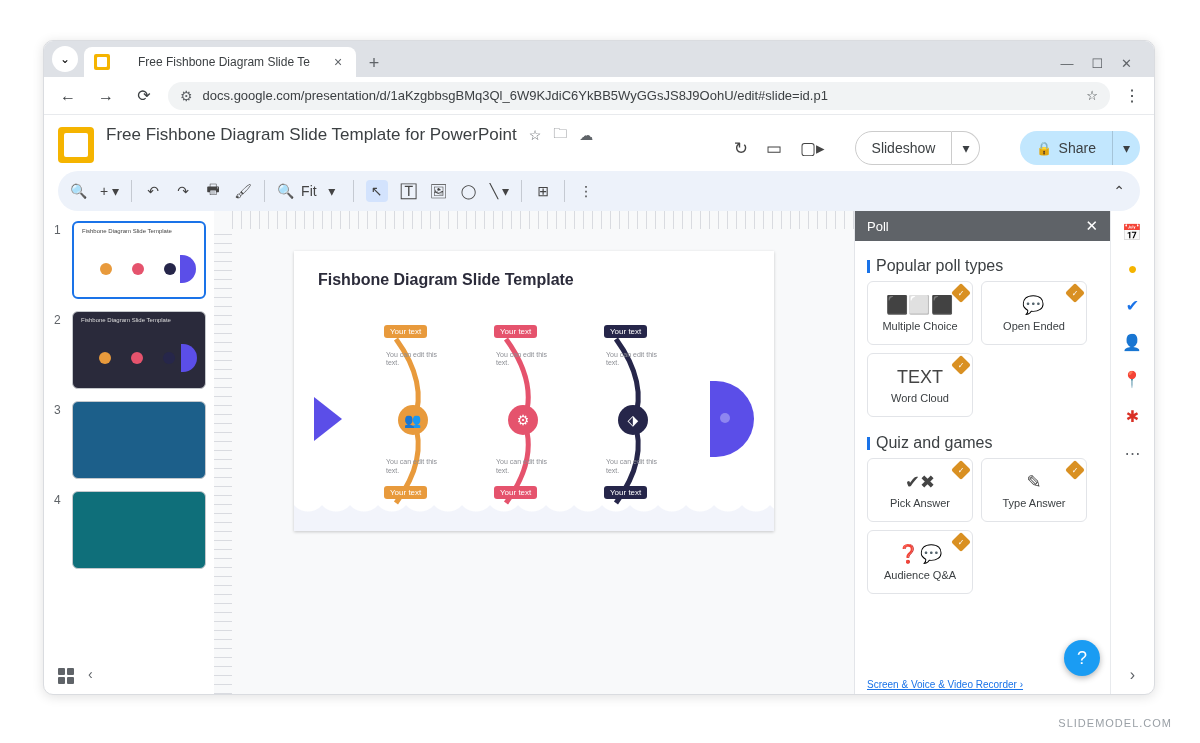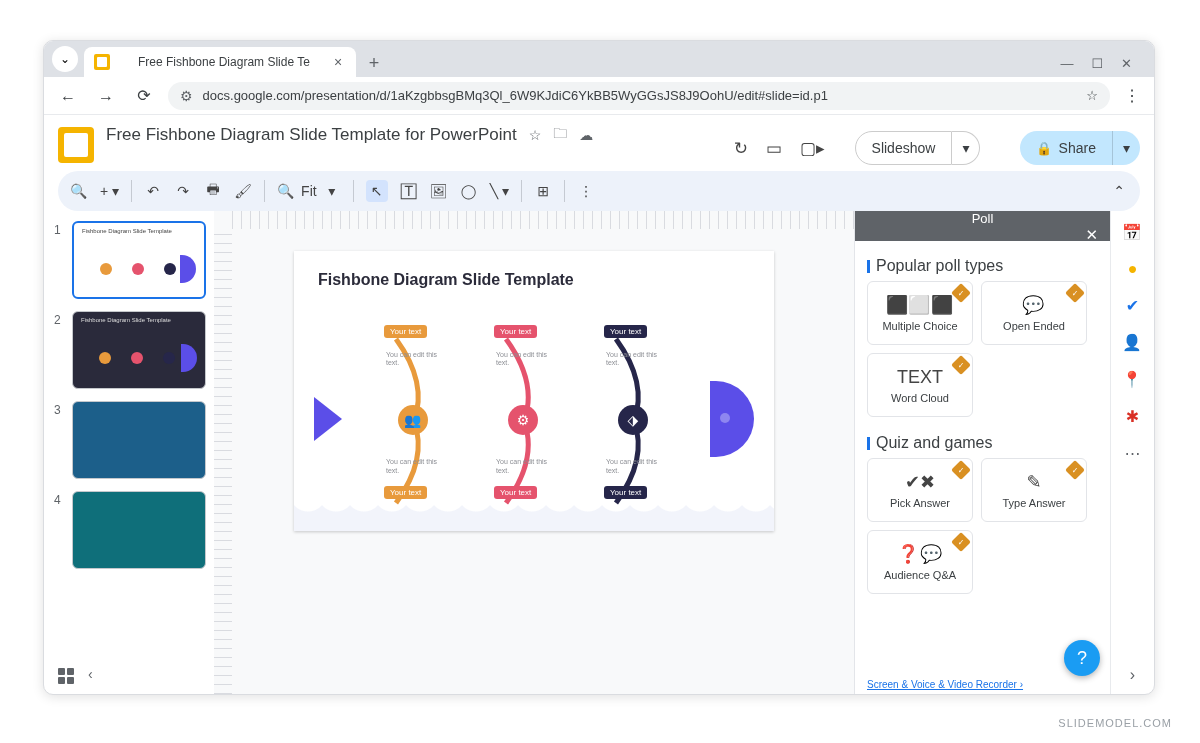--- a/index.html
+++ b/index.html
@@ -73,21 +73,21 @@
 .fish .head::after{content:"";position:absolute;left:10px;top:32px;width:10px;height:10px;background:#8e86f0;border-radius:50%;}
 .bone{position:absolute;top:12px;bottom:12px;width:88px;}
 .bone svg{position:absolute;inset:0;}
 .bone .node{position:absolute;left:32px;top:72px;width:30px;height:30px;border-radius:50%;display:flex;align-items:center;justify-content:center;color:#fff;font-size:14px;}
 .tag{position:absolute;font-size:8px;color:#fff;padding:2px 6px;border-radius:3px;white-space:nowrap;}
 .hint{position:absolute;font-size:7px;color:#8d8f95;width:60px;line-height:1.2;}
 .wave{position:absolute;left:0;right:0;bottom:0;height:28px;background:radial-gradient(circle at 14px -10px,transparent 18px,#f2f4fb 19px) repeat-x; background-size:28px 28px;}
 
 
 .side-panel{width:256px;border-left:1px solid #e3e5e9;display:flex;flex-direction:column;background:#fff;position:relative;}
-.side-panel .ph{height:30px;background:#5f6368;color:#fff;display:flex;align-items:center;padding:0 12px;font-size:13px;flex-direction:column;}
+.side-panel .ph{height:30px;background:#5f6368;color:#fff;display:flex;align-items:center;padding:0 12px;font-size:13px;}
 .side-panel .ph .x{margin-left:auto;cursor:pointer;font-size:15px;}
 .panel-body{flex:1;overflow:auto;padding:10px 12px 4px 12px;}
 .panel-body h3{font-family:Georgia,serif;font-size:14px;font-weight:bold;margin-bottom:8px;}
 .section-label{display:flex;align-items:center;font-size:16px;color:#3c4043;margin:6px 0;}
 .section-label .bar{width:3px;height:13px;background:#1a73e8;margin-right:6px;}
 .cards{display:flex;flex-wrap:wrap;gap:8px;}
 .card{width:106px;height:64px;border:1px solid #e2e4e8;border-radius:6px;position:relative;display:flex;flex-direction:column;align-items:center;justify-content:center;font-size:11px;color:#3c4043;cursor:pointer;}
 .card .badge{position:absolute;top:4px;right:4px;width:14px;height:14px;background:#d99022;transform:rotate(45deg);border-radius:2px;}
 .card .badge::after{content:"✓";position:absolute;inset:0;display:flex;align-items:center;justify-content:center;transform:rotate(-45deg);color:#fff;font-size:8px;}
 .card .cic{font-size:18px;margin-bottom:4px;color:#444;}

